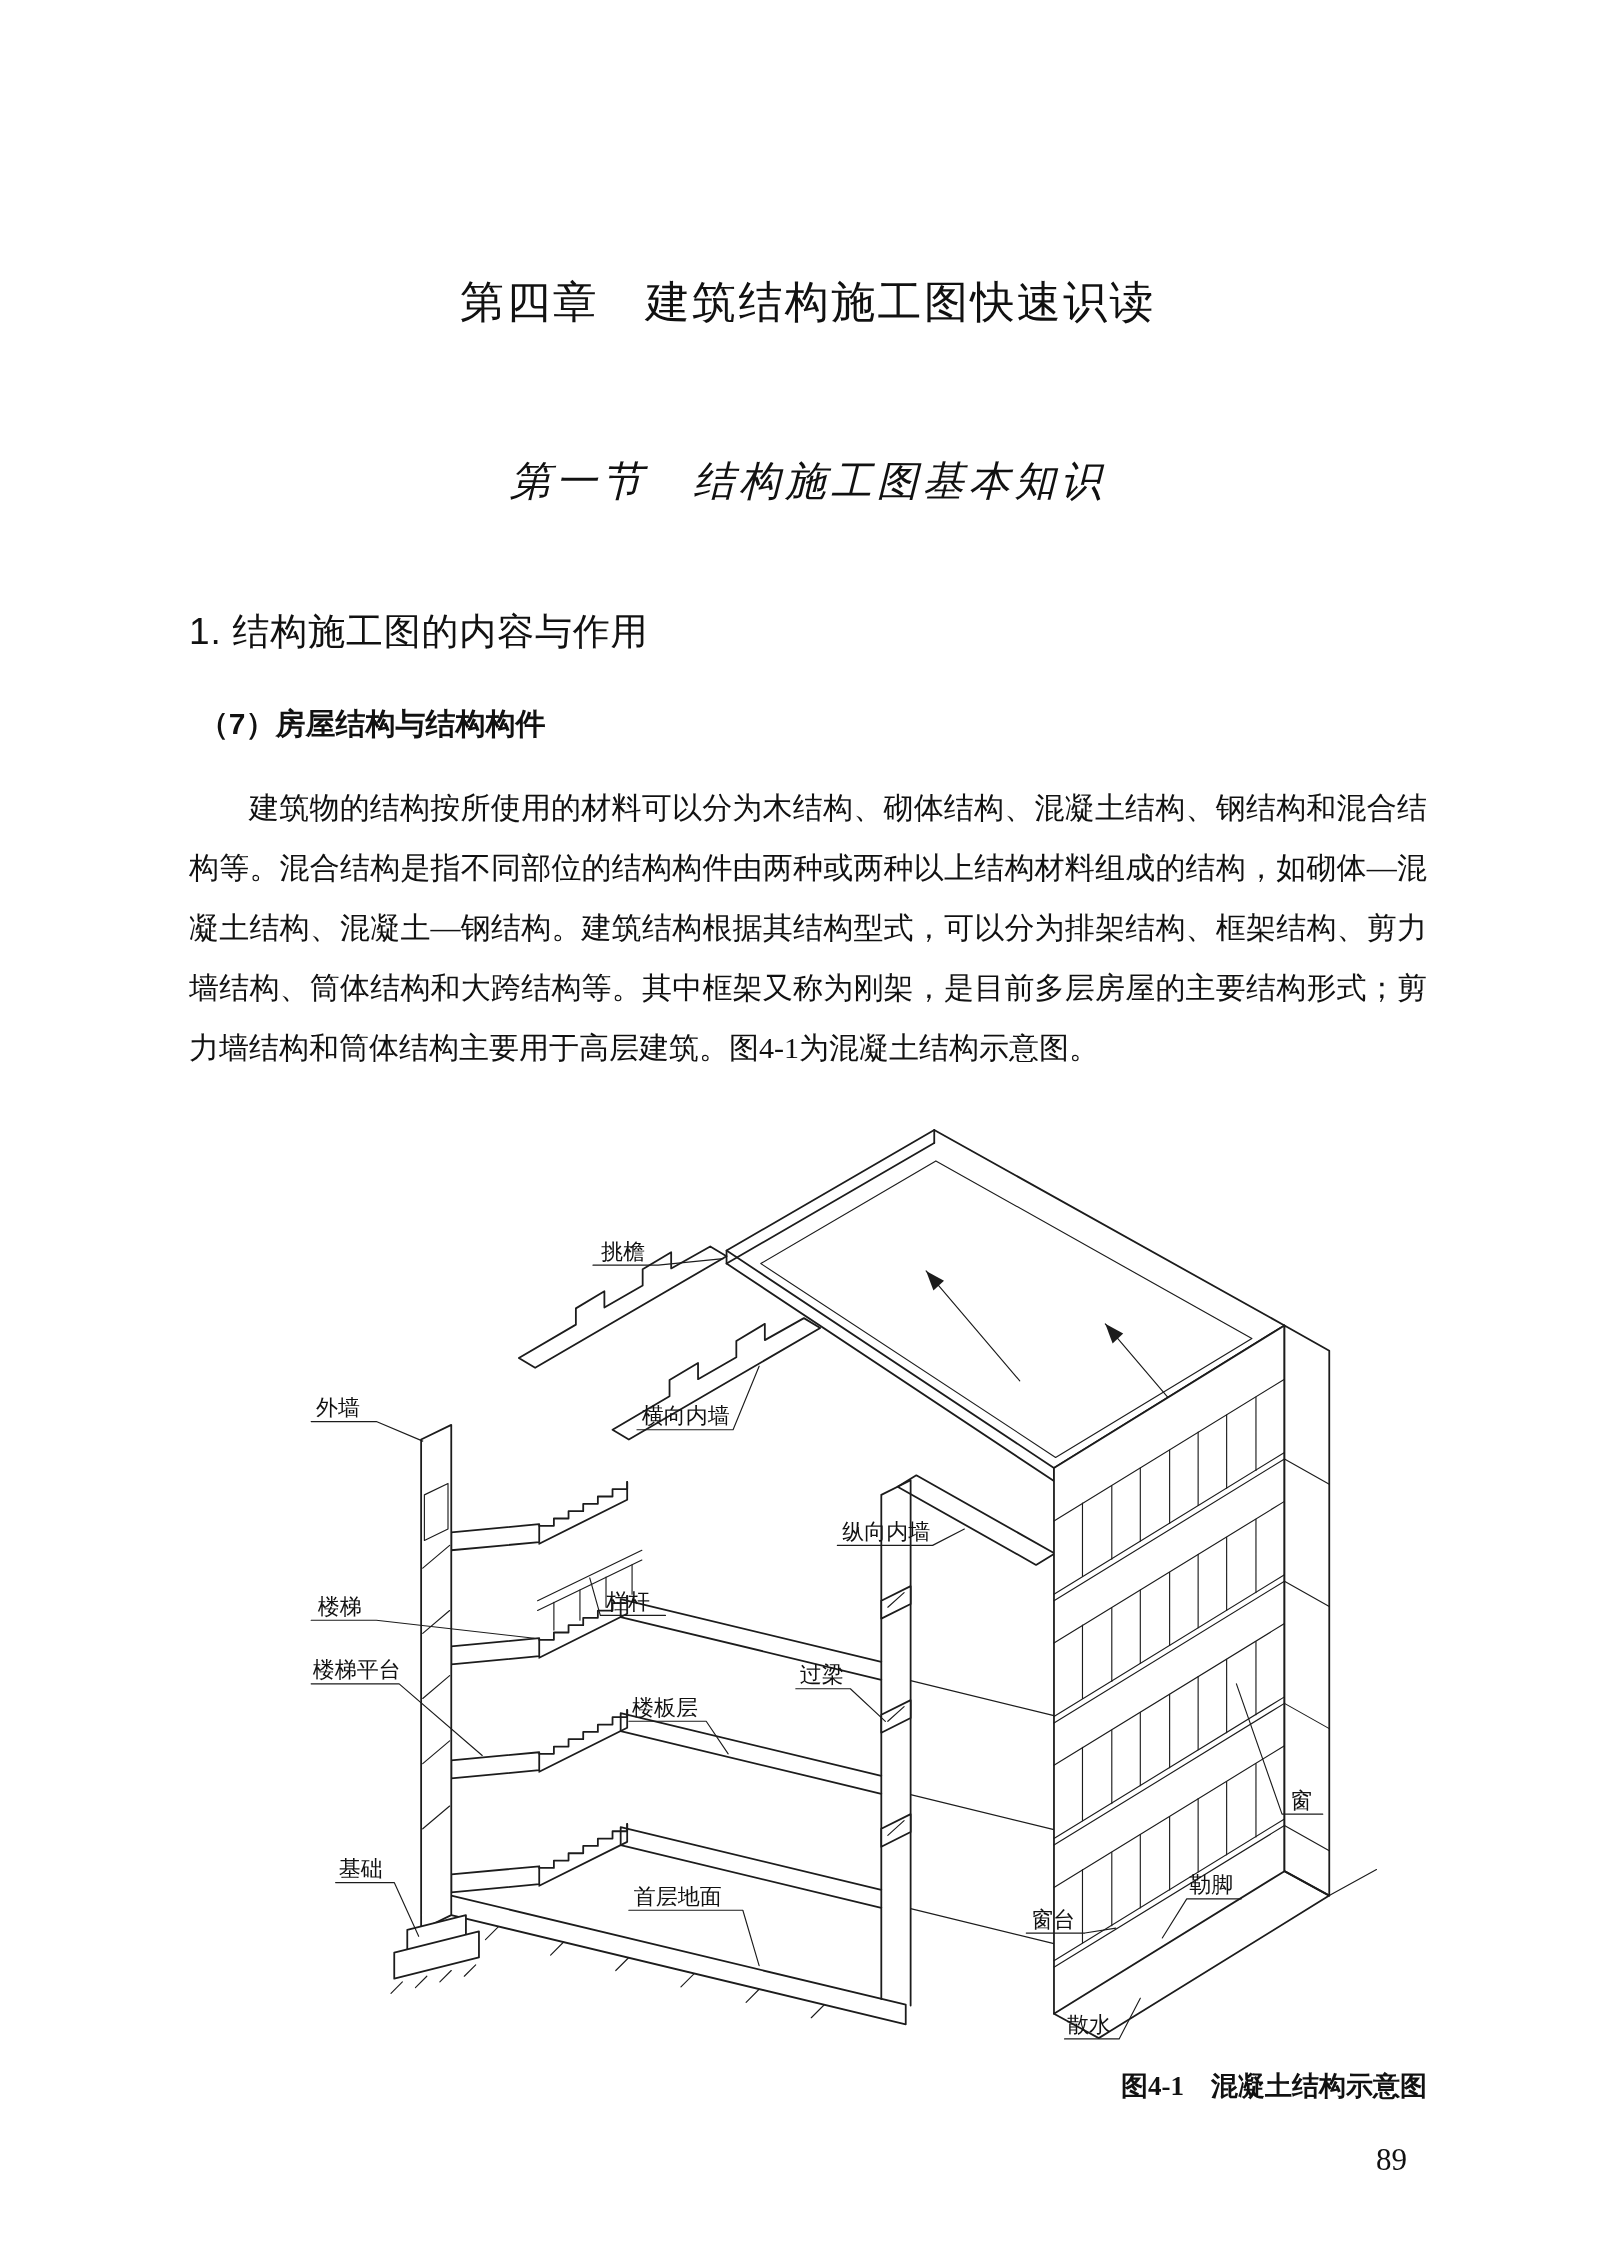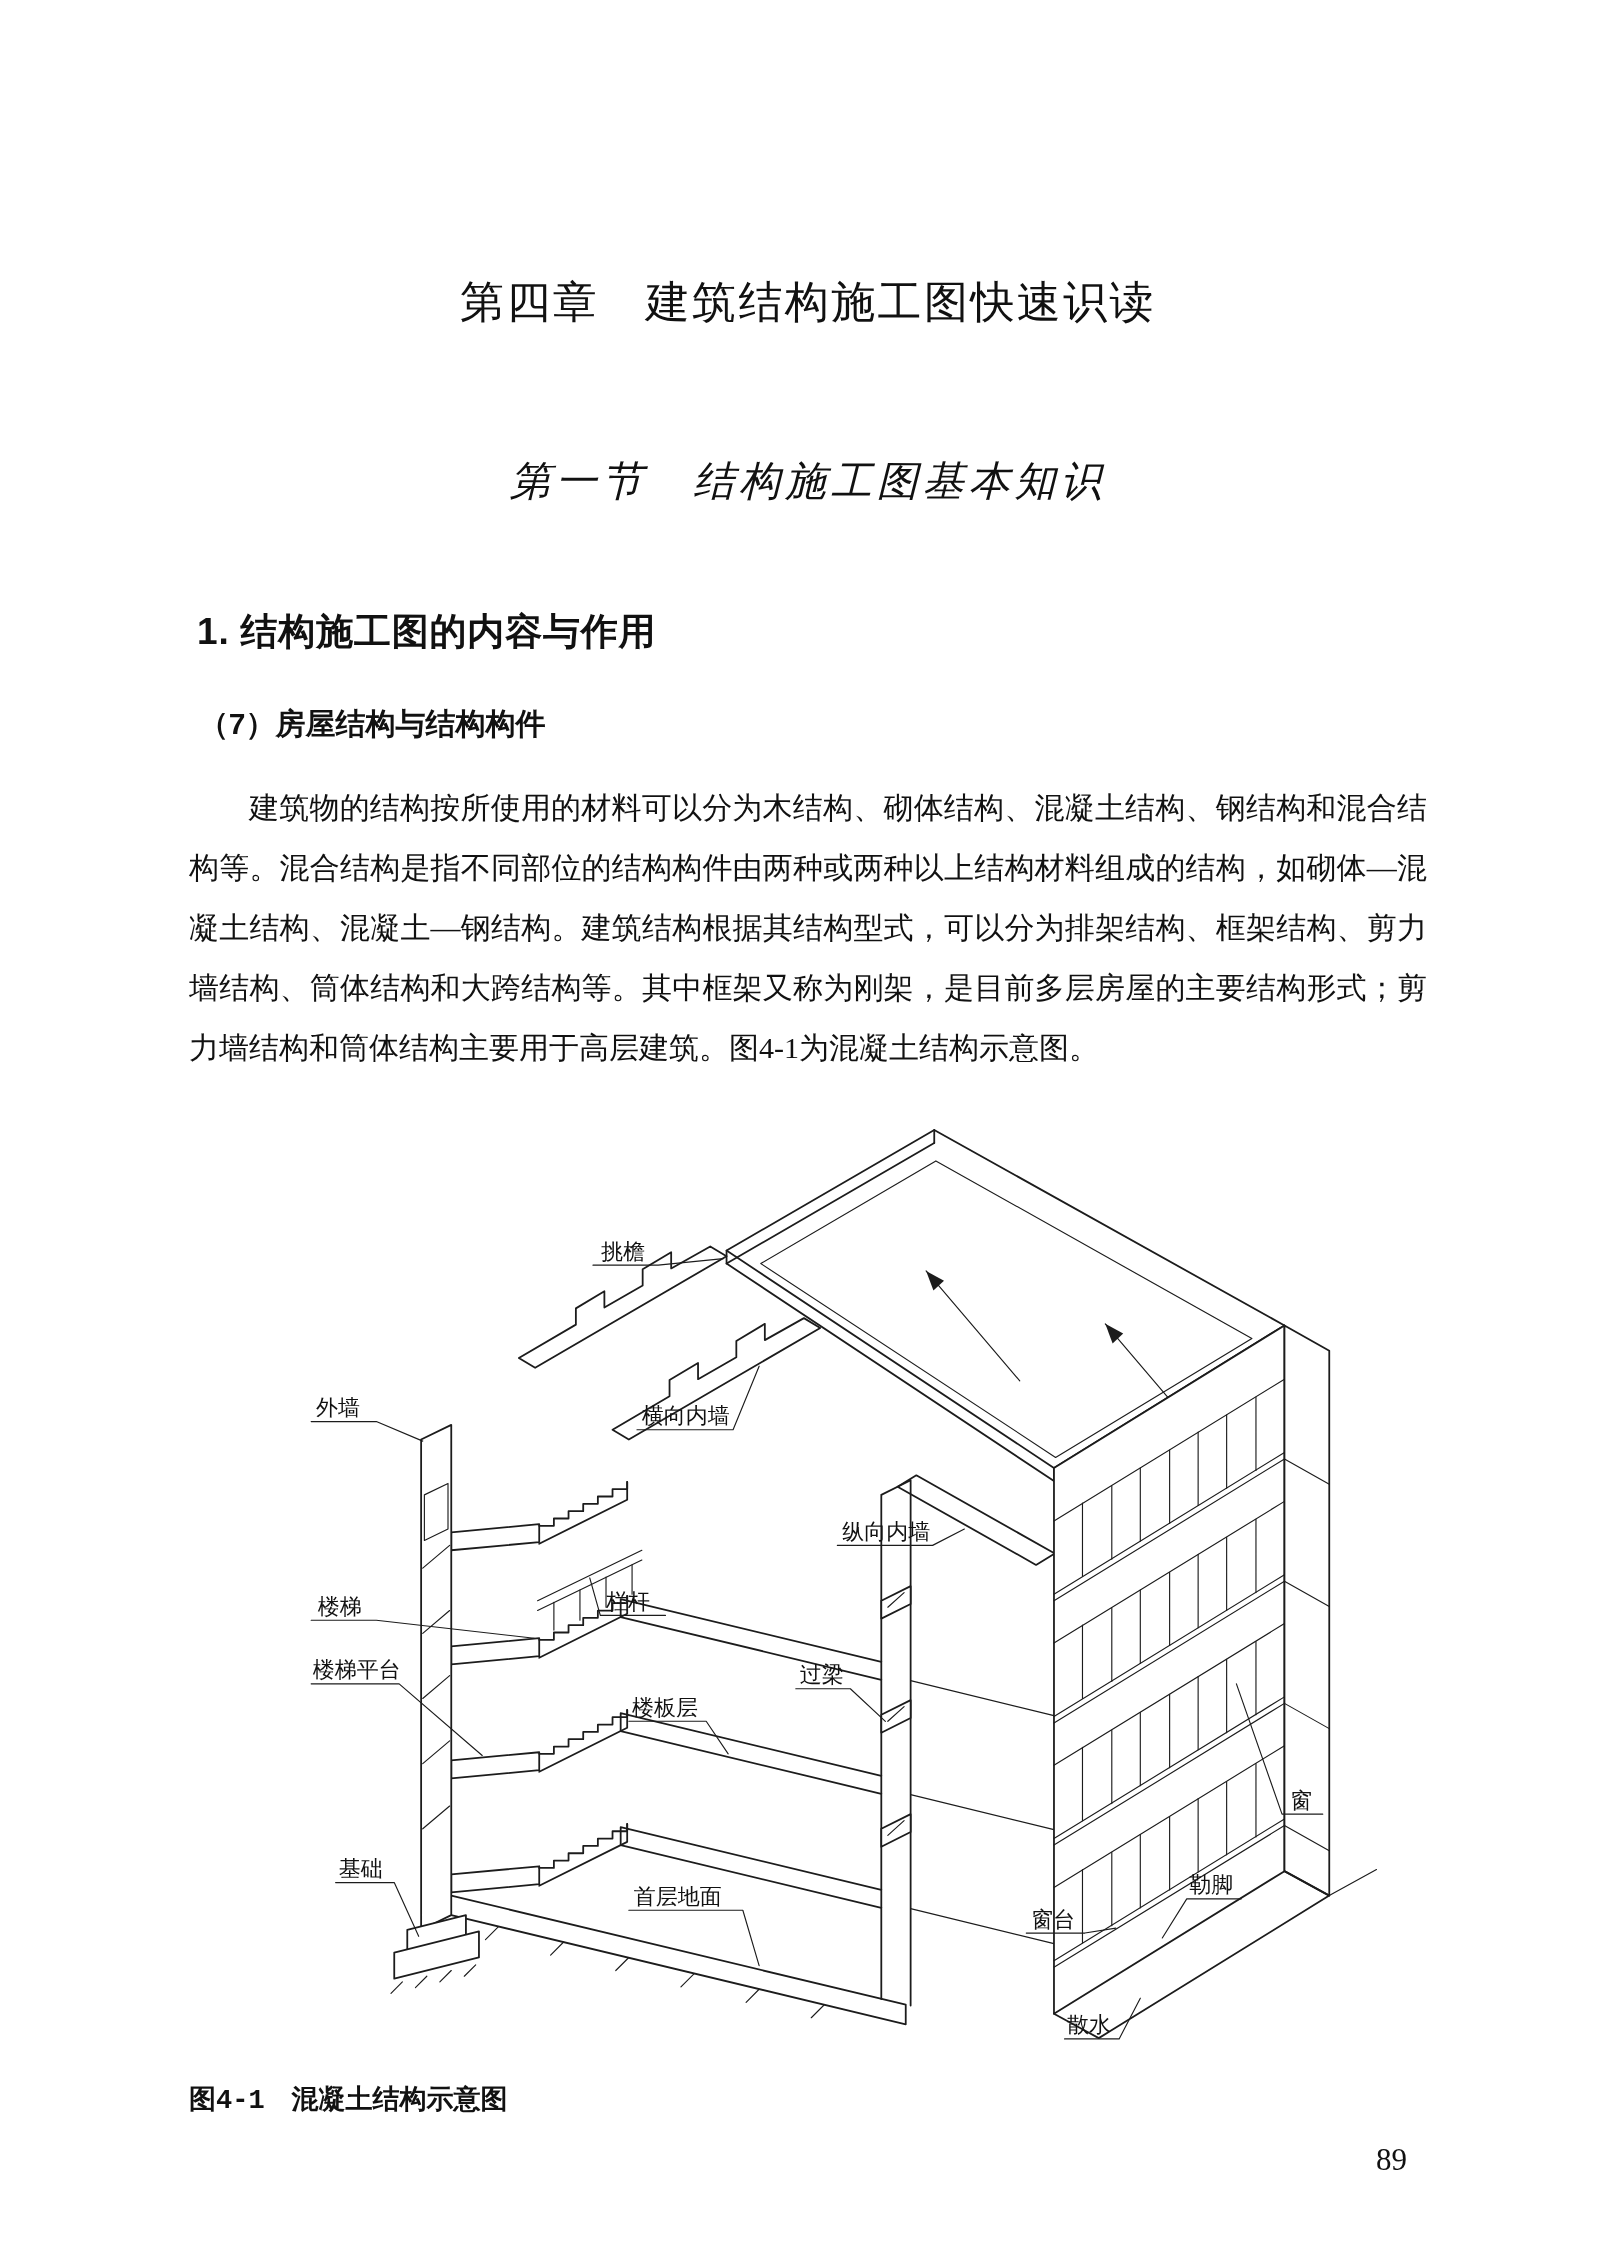--- a/index.html
+++ b/index.html
@@ -12,36 +12,36 @@
     margin:0;padding-top:269px;text-align:center;
     font-size:44px;font-weight:500;letter-spacing:2.4px;
     font-family:"Liberation Serif", serif;
   }
   .section-title{
     margin:122px 0 11px 0;text-align:center;
     font-size:41px;font-weight:400;font-style:italic;letter-spacing:4.9px;
     font-family:"Liberation Serif", serif;
   }
   .subsection-title{
-    margin:98px 0 0 8px;font-size:37px;font-weight:700;letter-spacing:0.8px;
+    margin:98px 0 0 0;font-size:37px;font-weight:400;letter-spacing:0.8px;
     font-family:"Liberation Sans", sans-serif;
   }
   .sub-heading{
     margin:47px 0 0 9.8px;font-size:30px;font-weight:700;
     font-family:"Liberation Sans", sans-serif;
   }
   .body-paragraph{
     margin:33px 0 0 0;font-size:30px;line-height:60px;
     text-align:justify;text-indent:60px;
     font-family:"Liberation Serif", serif;
   }
   .figure-wrap{margin-top:34px;text-align:right;}
   .figure-caption{
-    margin-top:16px;text-align:left;font-size:27px;font-weight:700;
-    font-family:Liberation Mono, monospace;
+    margin-top:3px;text-align:right;font-size:27px;font-weight:700;
+    font-family:Liberation Serif, serif;
   }
   .page-number{
     position:absolute;right:210px;top:2142px;font-size:31px;
     font-family:"Liberation Serif", serif;
   }
   
   .ln{fill:none;stroke:#1c1c1c;stroke-width:2.2;stroke-linecap:round;stroke-linejoin:round;}
   .lt{fill:none;stroke:#1c1c1c;stroke-width:1.4;stroke-linecap:round;stroke-linejoin:round;}
   .wh{fill:#ffffff;stroke:#1c1c1c;stroke-width:2.2;stroke-linejoin:round;}
   .hd{fill:#1c1c1c;stroke:none;}

